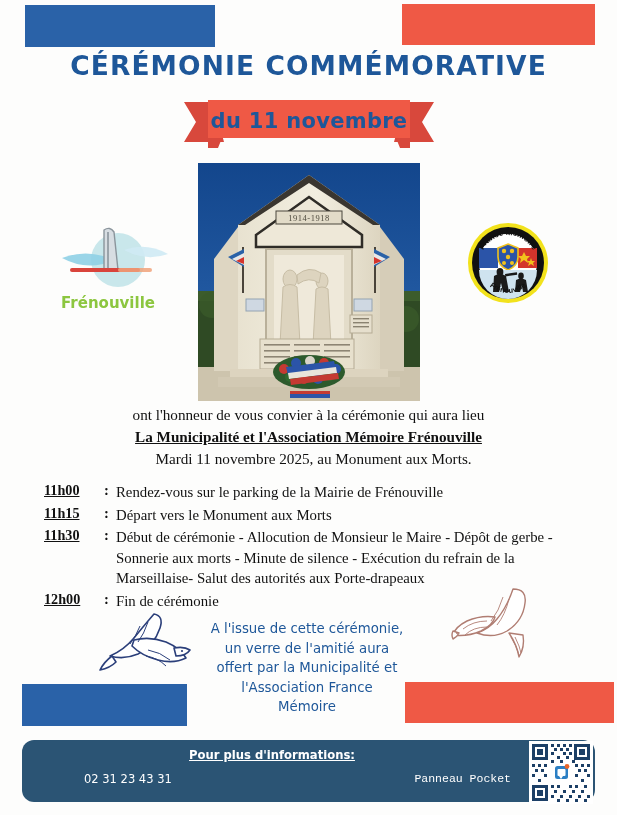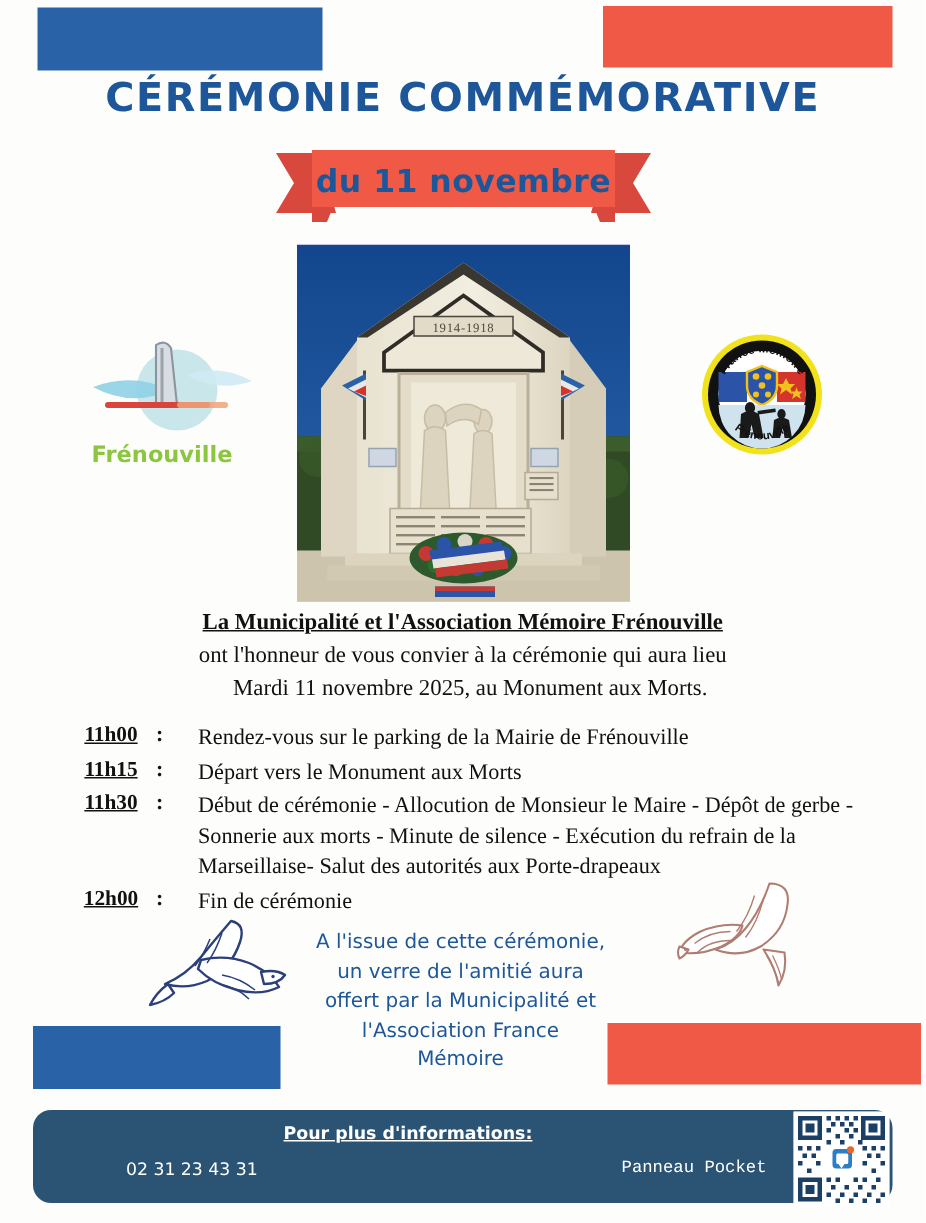--- a/index.html
+++ b/index.html
@@ -60,26 +60,26 @@
     color:#111;font-size:15.2px;line-height:22px;
   }
   #invite-line1{font-weight:bold;text-decoration:underline;display:block;}
   #invite-line2{display:block;}
   #invite-line3{display:block;margin-left:10px;}
 
   
   #schedule{position:absolute;left:44px;top:482px;width:540px;}
   .sched-row{display:flex;align-items:flex-start;margin-bottom:2px;}
   .sched-time{
-    flex:0 0 60px;text-align:center;
+    flex:0 0 60px;text-align:left;
     font-weight:bold;font-size:14.2px;color:#111;
     text-decoration:underline;white-space:nowrap;
   }
   .sched-colon{flex:0 0 12px;font-size:14.6px;color:#111;font-weight:bold;}
-  .sched-desc{flex:1;font-size:14.8px;line-height:20.5px;color:#111;margin-left:16px;}
+  .sched-desc{flex:1;font-size:14.8px;line-height:20.5px;color:#111;}
 
   
   #dove-left{position:absolute;left:96px;top:604px;width:96px;height:82px;}
   #dove-right{position:absolute;left:451px;top:583px;width:108px;height:92px;}
 
   
   #closing-note{
     position:absolute;left:188px;top:619px;width:238px;text-align:center;
     font-family:"DejaVu Sans","Liberation Sans",sans-serif;
     font-weight:normal;font-size:13.3px;line-height:19.5px;color:#1e5799;
@@ -297,22 +297,22 @@
         <textPath href="#memarc" startOffset="50%" text-anchor="middle">France Mémoire</textPath>
       </text>
       <path id="frearc" d="M13,43 a28,28 0 0 0 56,0" fill="none"></path>
       <text font-family="Liberation Sans, sans-serif" font-size="7.5" font-weight="bold" fill="#111111">
         <textPath href="#frearc" startOffset="50%" text-anchor="middle">Frénouville</textPath>
       </text>
     </svg>
   </div>
 
   <div id="invitation">
+    <span id="invite-line2">ont l'honneur de vous convier à la cérémonie qui aura lieu</span>
     <span id="invite-line1">La Municipalité et l'Association Mémoire Frénouville</span>
-    <span id="invite-line2">ont l'honneur de vous convier à la cérémonie qui aura lieu</span>
     <span id="invite-line3">Mardi 11 novembre 2025, au Monument aux Morts.</span>
   </div>
 
   <div id="schedule">
     <div class="sched-row">
       <span class="sched-time">11h00</span>
       <span class="sched-colon">:</span>
       <span class="sched-desc">Rendez-vous sur le parking de la Mairie de Frénouville</span>
     </div>
     <div class="sched-row">

